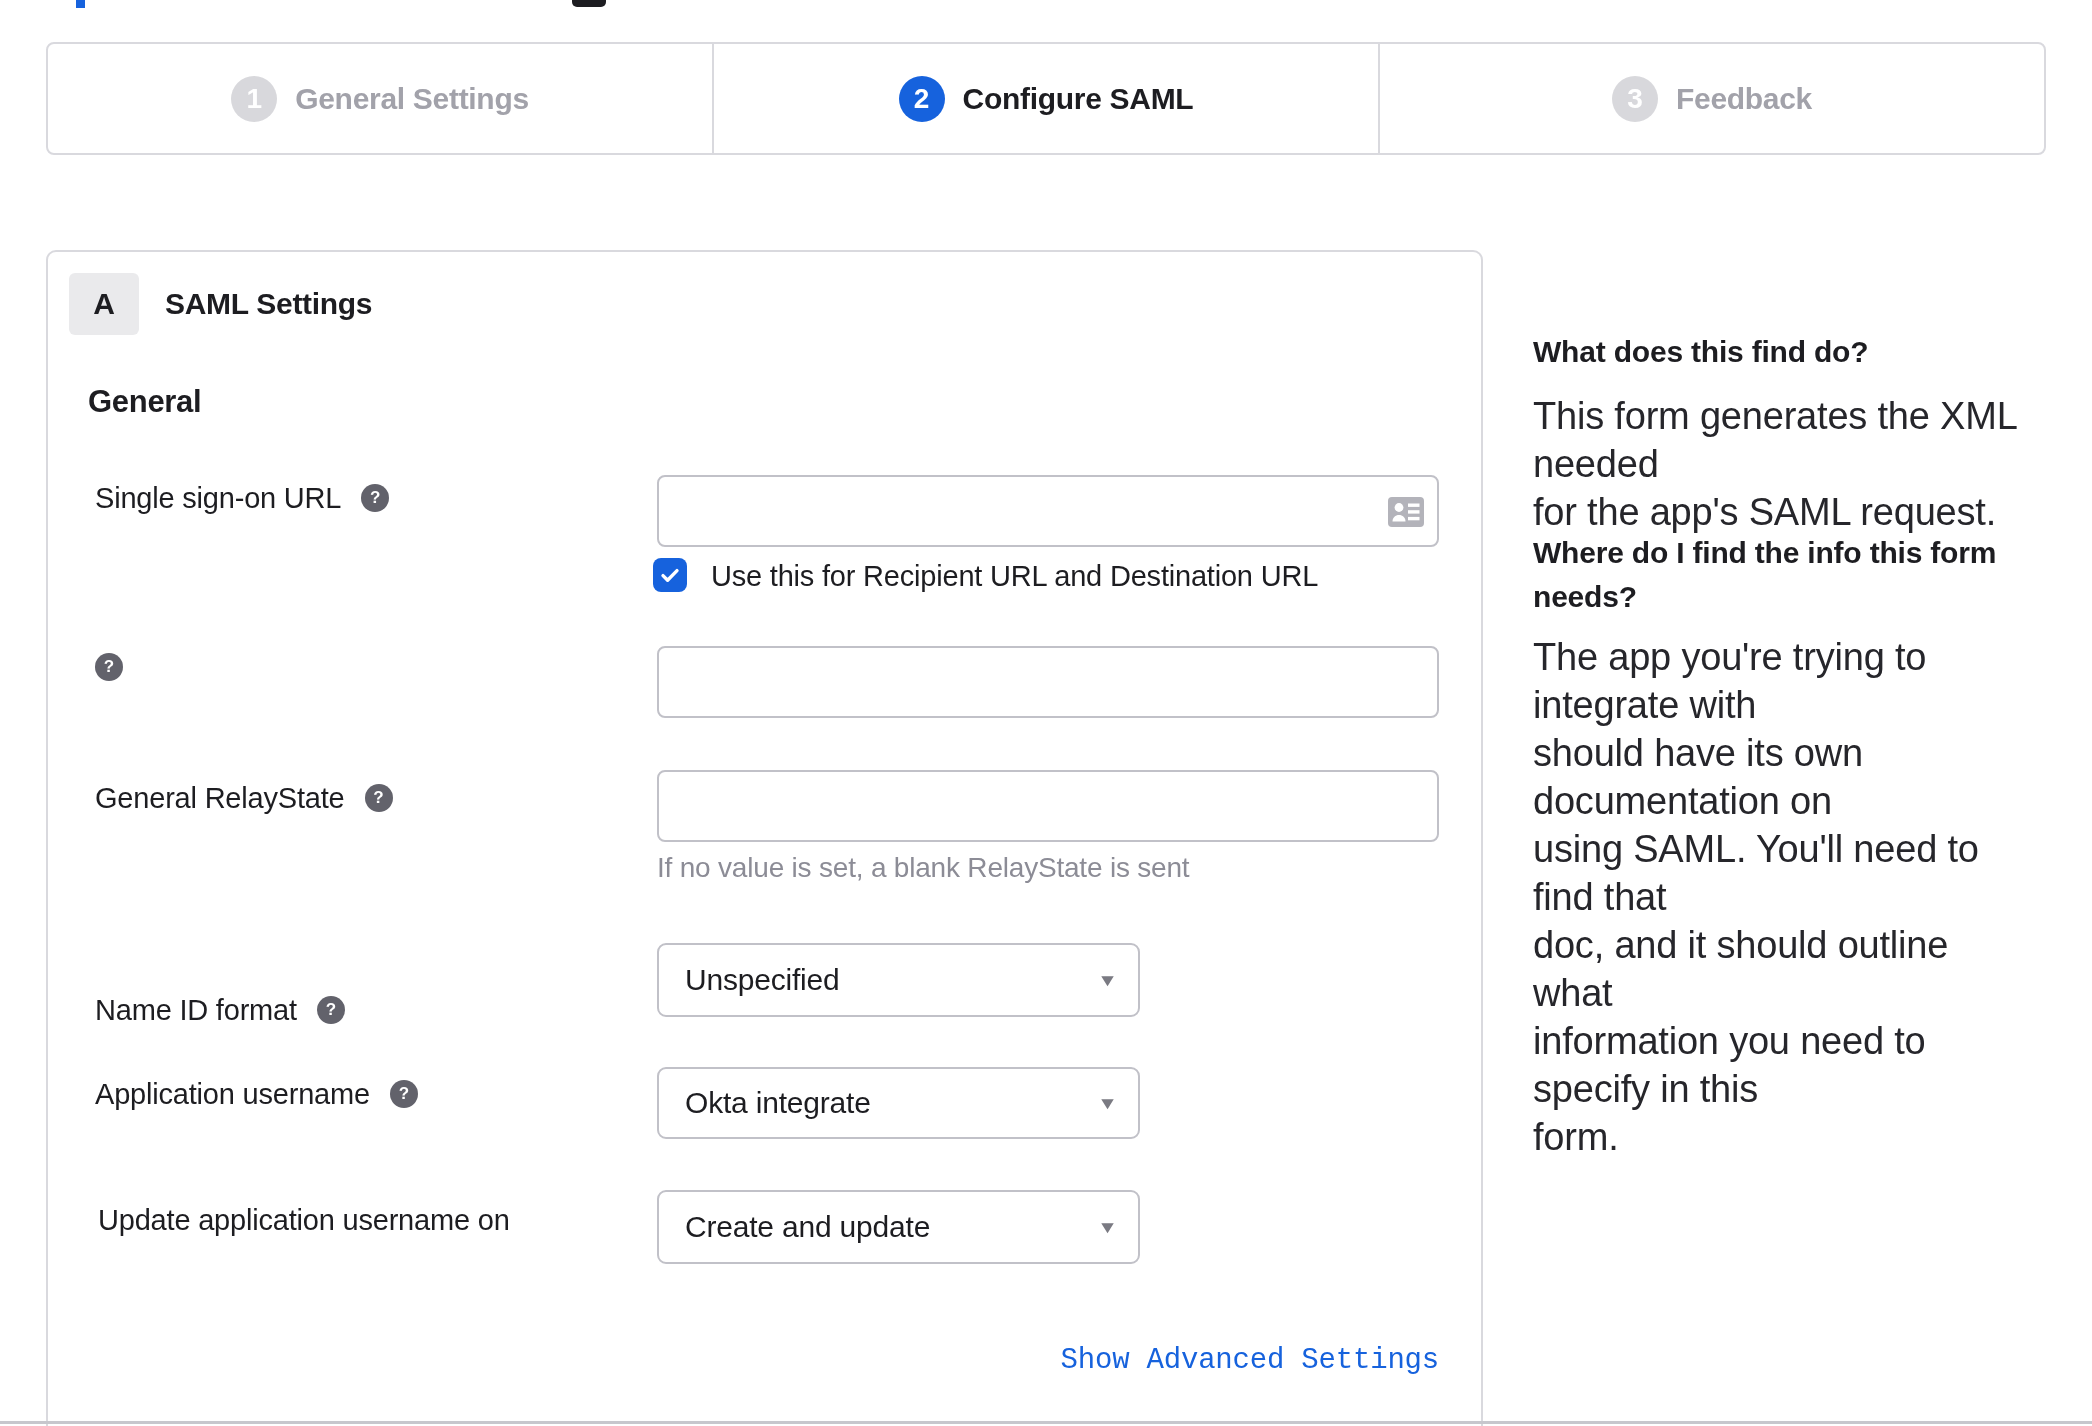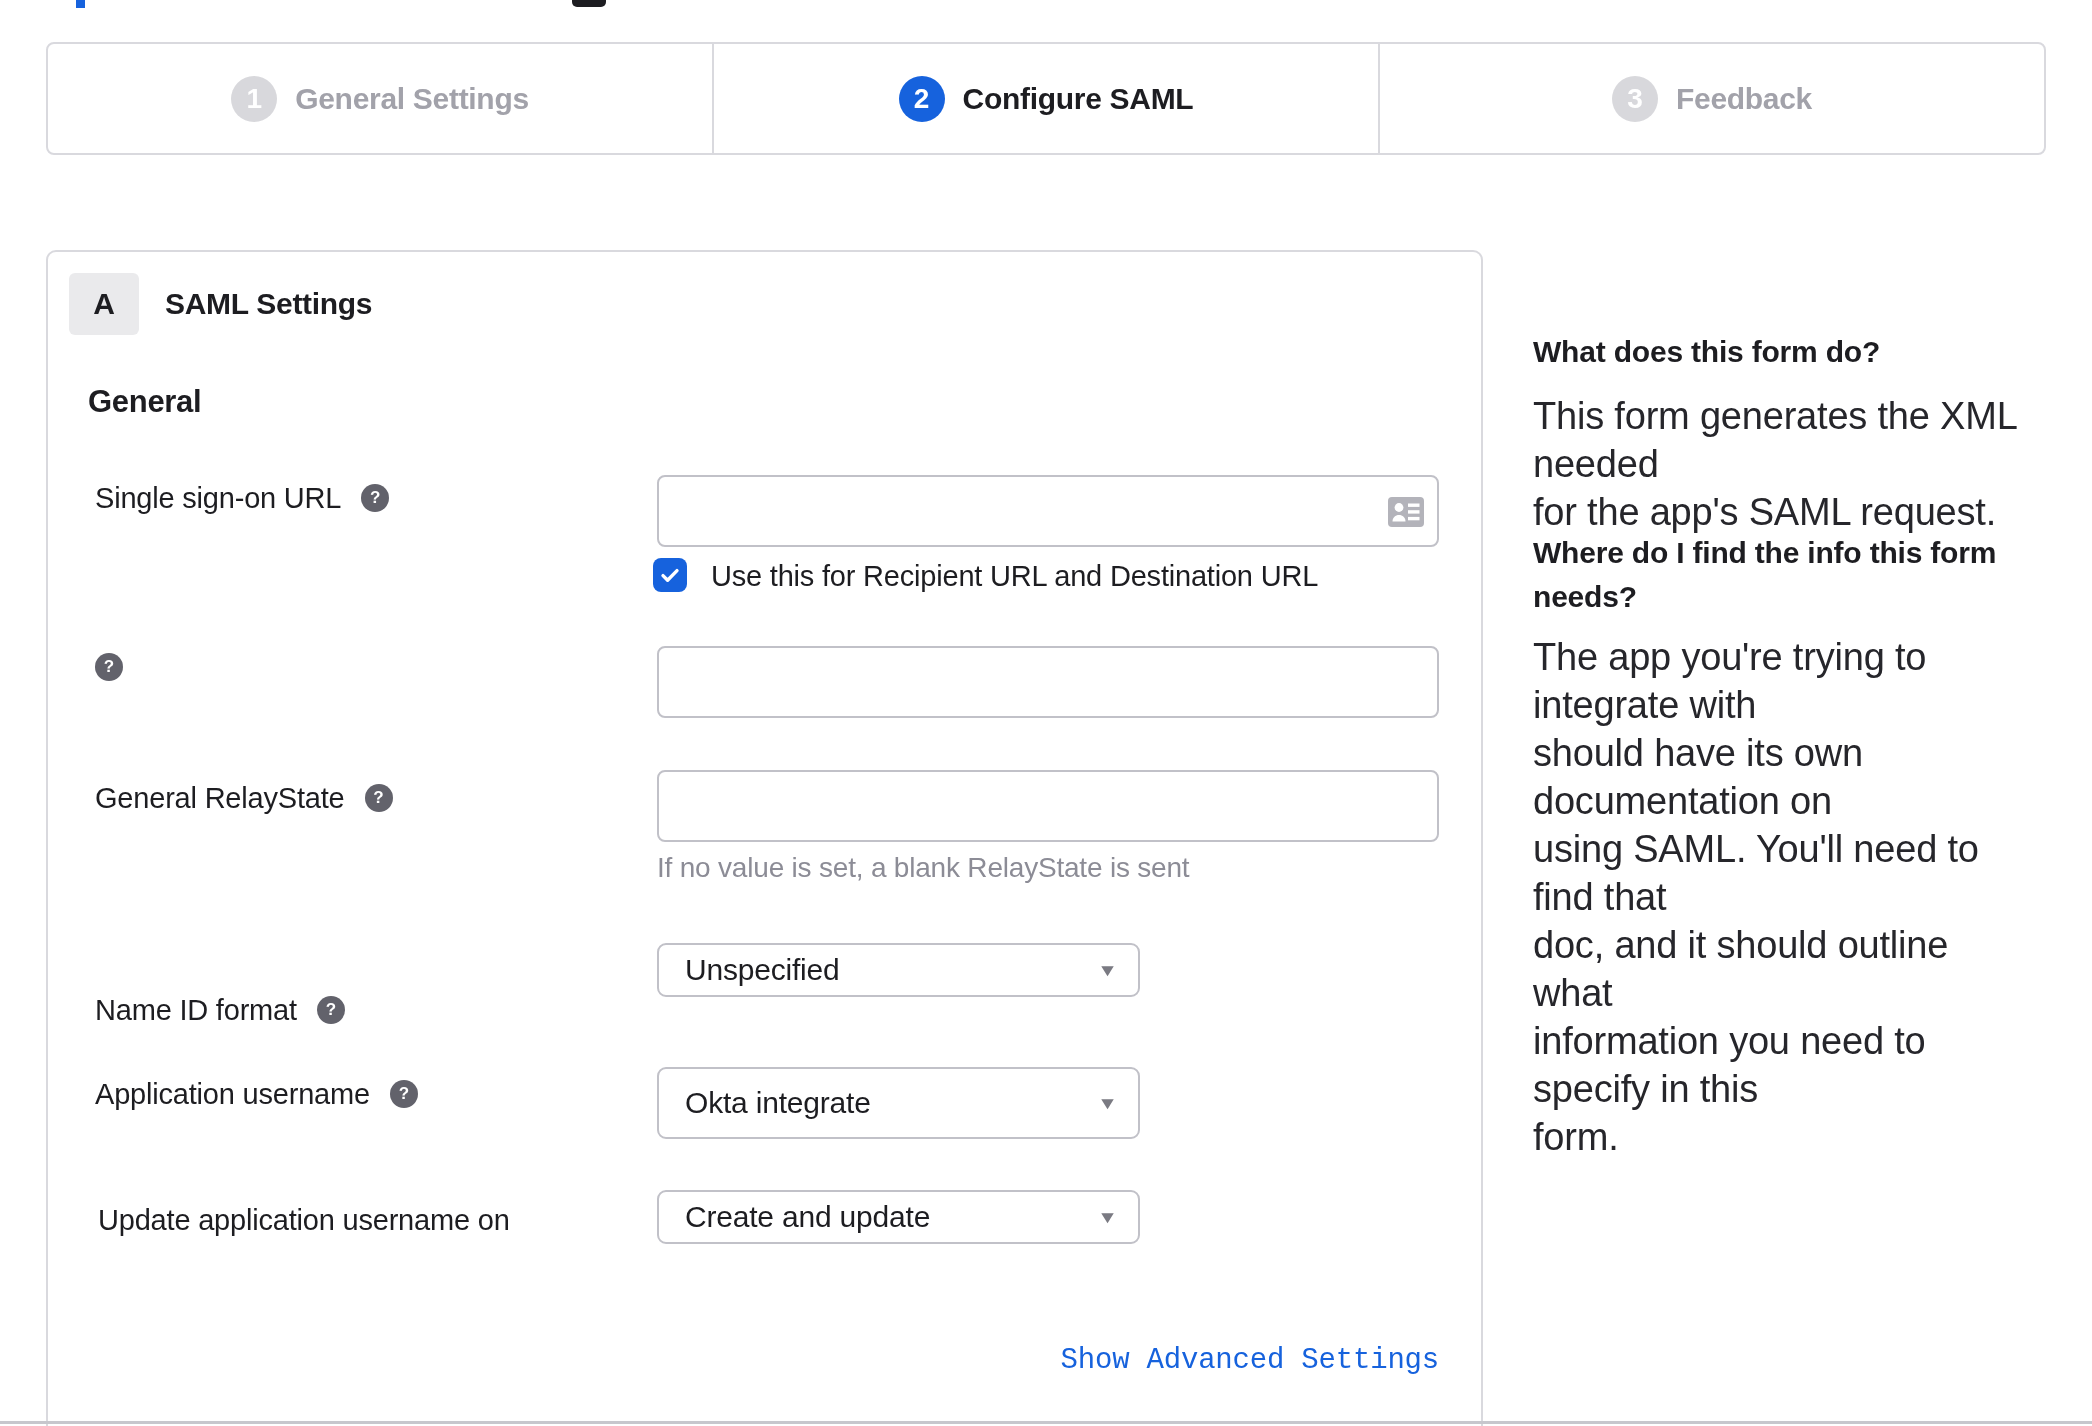--- a/index.html
+++ b/index.html
@@ -84,21 +84,21 @@
 
   .checkbox{
     left:653px;top:558px;width:34px;height:34px;border-radius:8px;
     background:var(--blue);display:flex;align-items:center;justify-content:center;cursor:pointer;
   }
   .checkbox-label{left:711px;top:560px;font-size:29px;letter-spacing:-0.2px;}
 
   .hint{left:657px;top:852px;font-size:28px;color:var(--gray-text);letter-spacing:-0.2px;}
 
   .select{
-    left:657px;width:483px;height:54px;
+    left:657px;width:483px;height:74px;
     border:2px solid var(--border-input);border-radius:9px;background:#fff;
     display:flex;align-items:center;justify-content:space-between;
     padding:0 22px 0 26px;cursor:pointer;
   }
   .select-value{font-size:30px;color:var(--text-dark);letter-spacing:-0.2px;}
   .select-caret{font-size:17px;color:#7a7a82;line-height:1;transform:scaleX(1.25);}
 
   .advanced-link{
     left:657px;top:1344px;width:782px;text-align:right;
     font-size:29px;color:var(--blue);letter-spacing:-0.2px;cursor:pointer;text-decoration:none;display:block;font-family:Liberation Mono, monospace;
@@ -195,21 +195,21 @@
 <div class="abs field-label-row" style="top:1202px;left:98px;align-items:center;">
   <span class="field-label">Update application username on</span>
 </div>
 <div class="abs select" style="top:1190px;">
   <span class="select-value">Create and update</span>
   <span class="select-caret">▼</span>
 </div>
 
 <a class="abs advanced-link" href="#">Show Advanced Settings</a>
 
-<div class="abs sidebar-h" style="top:330px;">What does this form do?</div>
+<div class="abs sidebar-h" style="top:330px;">What does this find do?</div>
 <div class="abs sidebar-p" style="top:392px;">This form generates the XML needed
 for the app's SAML request.</div>
 <div class="abs sidebar-h" style="top:531px;">Where do I find the info this form
 needs?</div>
 <div class="abs sidebar-p" style="top:633px;">The app you're trying to integrate with
 should have its own documentation on
 using SAML. You'll need to find that
 doc, and it should outline what
 information you need to specify in this
 form.</div>

